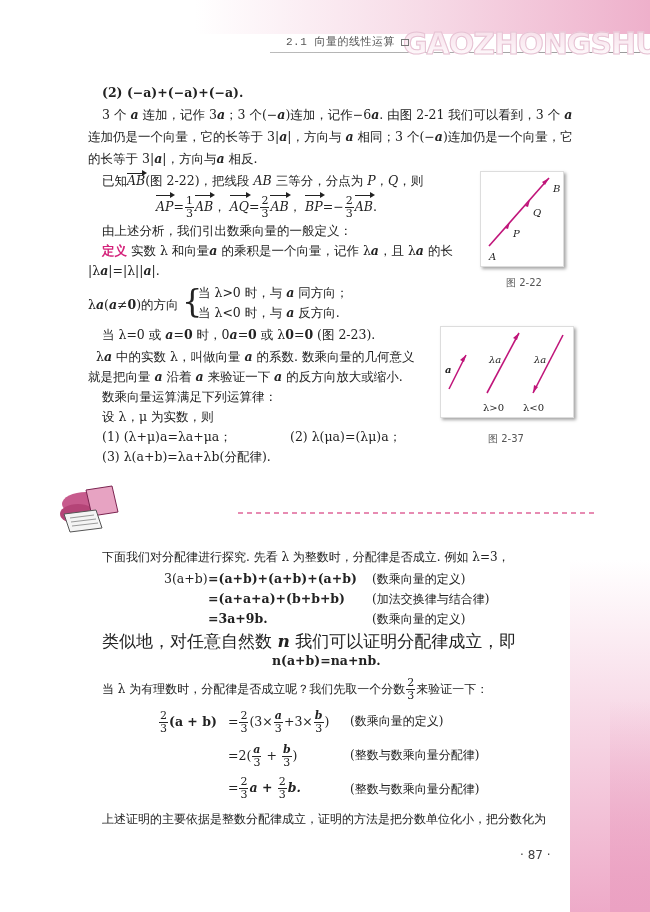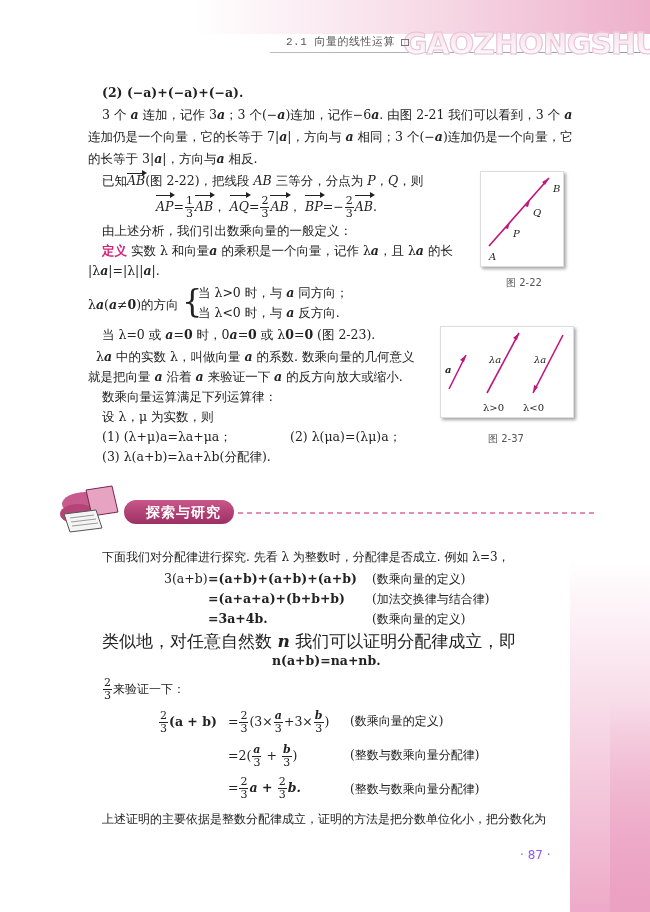--- a/index.html
+++ b/index.html
@@ -61,38 +61,38 @@
   .banner-pill {
     position: absolute; left: 68px; top: 16px; width: 110px; height: 24px; border-radius: 12px;
     background: linear-gradient(180deg, #c9578a 0%, #9c2f63 100%);
     color: #fff; font-weight: bold; font-size: 14px; line-height: 24px; padding-left: 22px;
     font-family: "DejaVu Sans", "Liberation Sans", sans-serif; letter-spacing: 1px;
   }
   .banner-dots {
     position: absolute; left: 182px; top: 28px; width: 360px; height: 2px;
     background: repeating-linear-gradient(90deg, #e78bb2 0 5px, transparent 5px 9px);
   }
-  .page-number { position: absolute; left: 520px; top: 848px; font-size: 12px; font-family: "DejaVu Sans", "Liberation Sans", sans-serif; color: #8b5cf6; }
+  .page-number { position: absolute; left: 520px; top: 848px; font-size: 12px; font-family: "DejaVu Sans", "Liberation Sans", sans-serif; color: #404040; }
 </style>
 </head>
 <body>
 
 <div class="page-bg"></div>
 <div class="header-band"></div>
 <div class="side-band"></div>
 <div class="side-band2"></div>
 <div class="header-rule"></div>
 <div class="header-wordmark">GAOZHONGSHUXUE</div>
 <div class="header-text"><span>2.1  向量的线性运算</span><span class="sq"></span></div>
 
 <div class="line" style="left:102px;top:84px"><span class="b" style="font-style:normal">(2) (−a)+(−a)+(−a).</span></div>
 
 <div class="line" style="left:102px;top:106px"><span>3 个 </span><span class="b">a</span><span> 连加，记作 3</span><span class="b">a</span><span>；3 个(−</span><span class="b">a</span><span>)连加，记作−6</span><span class="b">a</span><span>. 由图 2-21 我们可以看到，3 个 </span><span class="b">a</span></div>
 
-<div class="line" style="left:88px;top:128px"><span>连加仍是一个向量，它的长等于 7|</span><span class="b">a</span><span>|，方向与 </span><span class="b">a</span><span> 相同；3 个(−</span><span class="b">a</span><span>)连加仍是一个向量，它</span></div>
+<div class="line" style="left:88px;top:128px"><span>连加仍是一个向量，它的长等于 3|</span><span class="b">a</span><span>|，方向与 </span><span class="b">a</span><span> 相同；3 个(−</span><span class="b">a</span><span>)连加仍是一个向量，它</span></div>
 
 <div class="line" style="left:88px;top:150px"><span>的长等于 3|</span><span class="b">a</span><span>|，方向与</span><span class="b">a</span><span> 相反.</span></div>
 
 <div class="line" style="left:102px;top:172px"><span>已知</span><span class="ov">AB</span><span>(图 2-22)，把线段 </span><span class="it">AB</span><span> 三等分，分点为 </span><span class="it">P</span><span>，</span><span class="it">Q</span><span>，则</span></div>
 
 <div class="line" style="left:156px;top:194px;line-height:26px">
   <span class="ov">AP</span><span>=</span><span class="frac"><span class="num">1</span><span>3</span></span><span class="ov">AB</span><span>，</span>
   <span class="ov">AQ</span><span>=</span><span class="frac"><span class="num">2</span><span>3</span></span><span class="ov">AB</span><span>，</span>
   <span class="ov">BP</span><span>=−</span><span class="frac"><span class="num">2</span><span>3</span></span><span class="ov">AB</span><span>.</span>
 </div>
@@ -154,38 +154,37 @@
 <div class="section-banner">
   <svg width="80" height="52" viewBox="0 0 80 52" style="position:absolute;left:0;top:0">
     <ellipse cx="30" cy="20" rx="24" ry="12" fill="#c75b8d"></ellipse>
     <ellipse cx="22" cy="30" rx="18" ry="10" fill="#b44477"></ellipse>
     <polygon points="30,6 56,2 62,28 36,32" fill="#e7a3c2" stroke="#7a2450" stroke-width="1"></polygon>
     <polygon points="8,30 40,26 46,44 14,48" fill="#f4f4f4" stroke="#555" stroke-width="1"></polygon>
     <line x1="14" y1="34" x2="38" y2="31" stroke="#999"></line>
     <line x1="15" y1="38" x2="40" y2="35" stroke="#999"></line>
     <line x1="16" y1="42" x2="42" y2="39" stroke="#999"></line>
   </svg>
-  <div class="banner-pill">探索与研究</div>
   <div class="banner-dots"></div>
 </div>
 
 <div class="line" style="left:102px;top:548px;font-size:12px">下面我们对分配律进行探究. 先看 λ 为整数时，分配律是否成立. 例如 λ=3，</div>
 
 <div class="line" style="left:164px;top:570px" style2="">3(a+b)</div>
 <div class="line b" style="left:208px;top:570px;font-style:normal">=(a+b)+(a+b)+(a+b)</div>
 <div class="line" style="left:372px;top:570px;font-size:12px">(数乘向量的定义)</div>
 <div class="line b" style="left:208px;top:590px;font-style:normal">=(a+a+a)+(b+b+b)</div>
 <div class="line" style="left:372px;top:590px;font-size:12px">(加法交换律与结合律)</div>
-<div class="line b" style="left:208px;top:610px;font-style:normal">=3a+4b.</div>
+<div class="line b" style="left:208px;top:610px;font-style:normal">=3a+9b.</div>
 <div class="line" style="left:372px;top:610px;font-size:12px">(数乘向量的定义)</div>
 
 <div class="line" style="left:102px;top:632px;font-size:17px"><span>类似地，对任意自然数 </span><span class="b">n</span><span> 我们可以证明分配律成立，即</span></div>
 <div class="line b" style="left:272px;top:652px;font-style:normal">n(a+b)=na+nb.</div>
 
-<div class="line" style="left:102px;top:676px;font-size:12px;line-height:26px"><span class="frac"><span class="num">2</span><span>3</span></span><span>来验证一下：</span></div>
+<div class="line" style="left:102px;top:676px;font-size:12px;line-height:26px"><span>当 λ 为有理数时，分配律是否成立呢？我们先取一个分数</span><span class="frac"><span class="num">2</span><span>3</span></span><span>来验证一下：</span></div>
 
 <div class="line" style="left:158px;top:708px;line-height:28px"><span class="frac"><span class="num">2</span><span>3</span></span><span class="b" style="font-style:normal">(a + b)</span></div>
 <div class="line" style="left:228px;top:708px;line-height:28px"><span>=</span><span class="frac"><span class="num">2</span><span>3</span></span><span>(3×</span><span class="frac"><span class="num b">a</span><span>3</span></span><span>+3×</span><span class="frac"><span class="num b">b</span><span>3</span></span><span>)</span></div>
 <div class="line" style="left:350px;top:712px;font-size:12px">(数乘向量的定义)</div>
 
 <div class="line" style="left:228px;top:742px;line-height:28px"><span>=2(</span><span class="frac"><span class="num b">a</span><span>3</span></span><span> + </span><span class="frac"><span class="num b">b</span><span>3</span></span><span>)</span></div>
 <div class="line" style="left:350px;top:746px;font-size:12px">(整数与数乘向量分配律)</div>
 
 <div class="line" style="left:228px;top:774px;line-height:28px"><span>=</span><span class="frac"><span class="num">2</span><span>3</span></span><span class="b">a + </span><span class="frac"><span class="num">2</span><span>3</span></span><span class="b">b.</span></div>
 <div class="line" style="left:350px;top:780px;font-size:12px">(整数与数乘向量分配律)</div>

